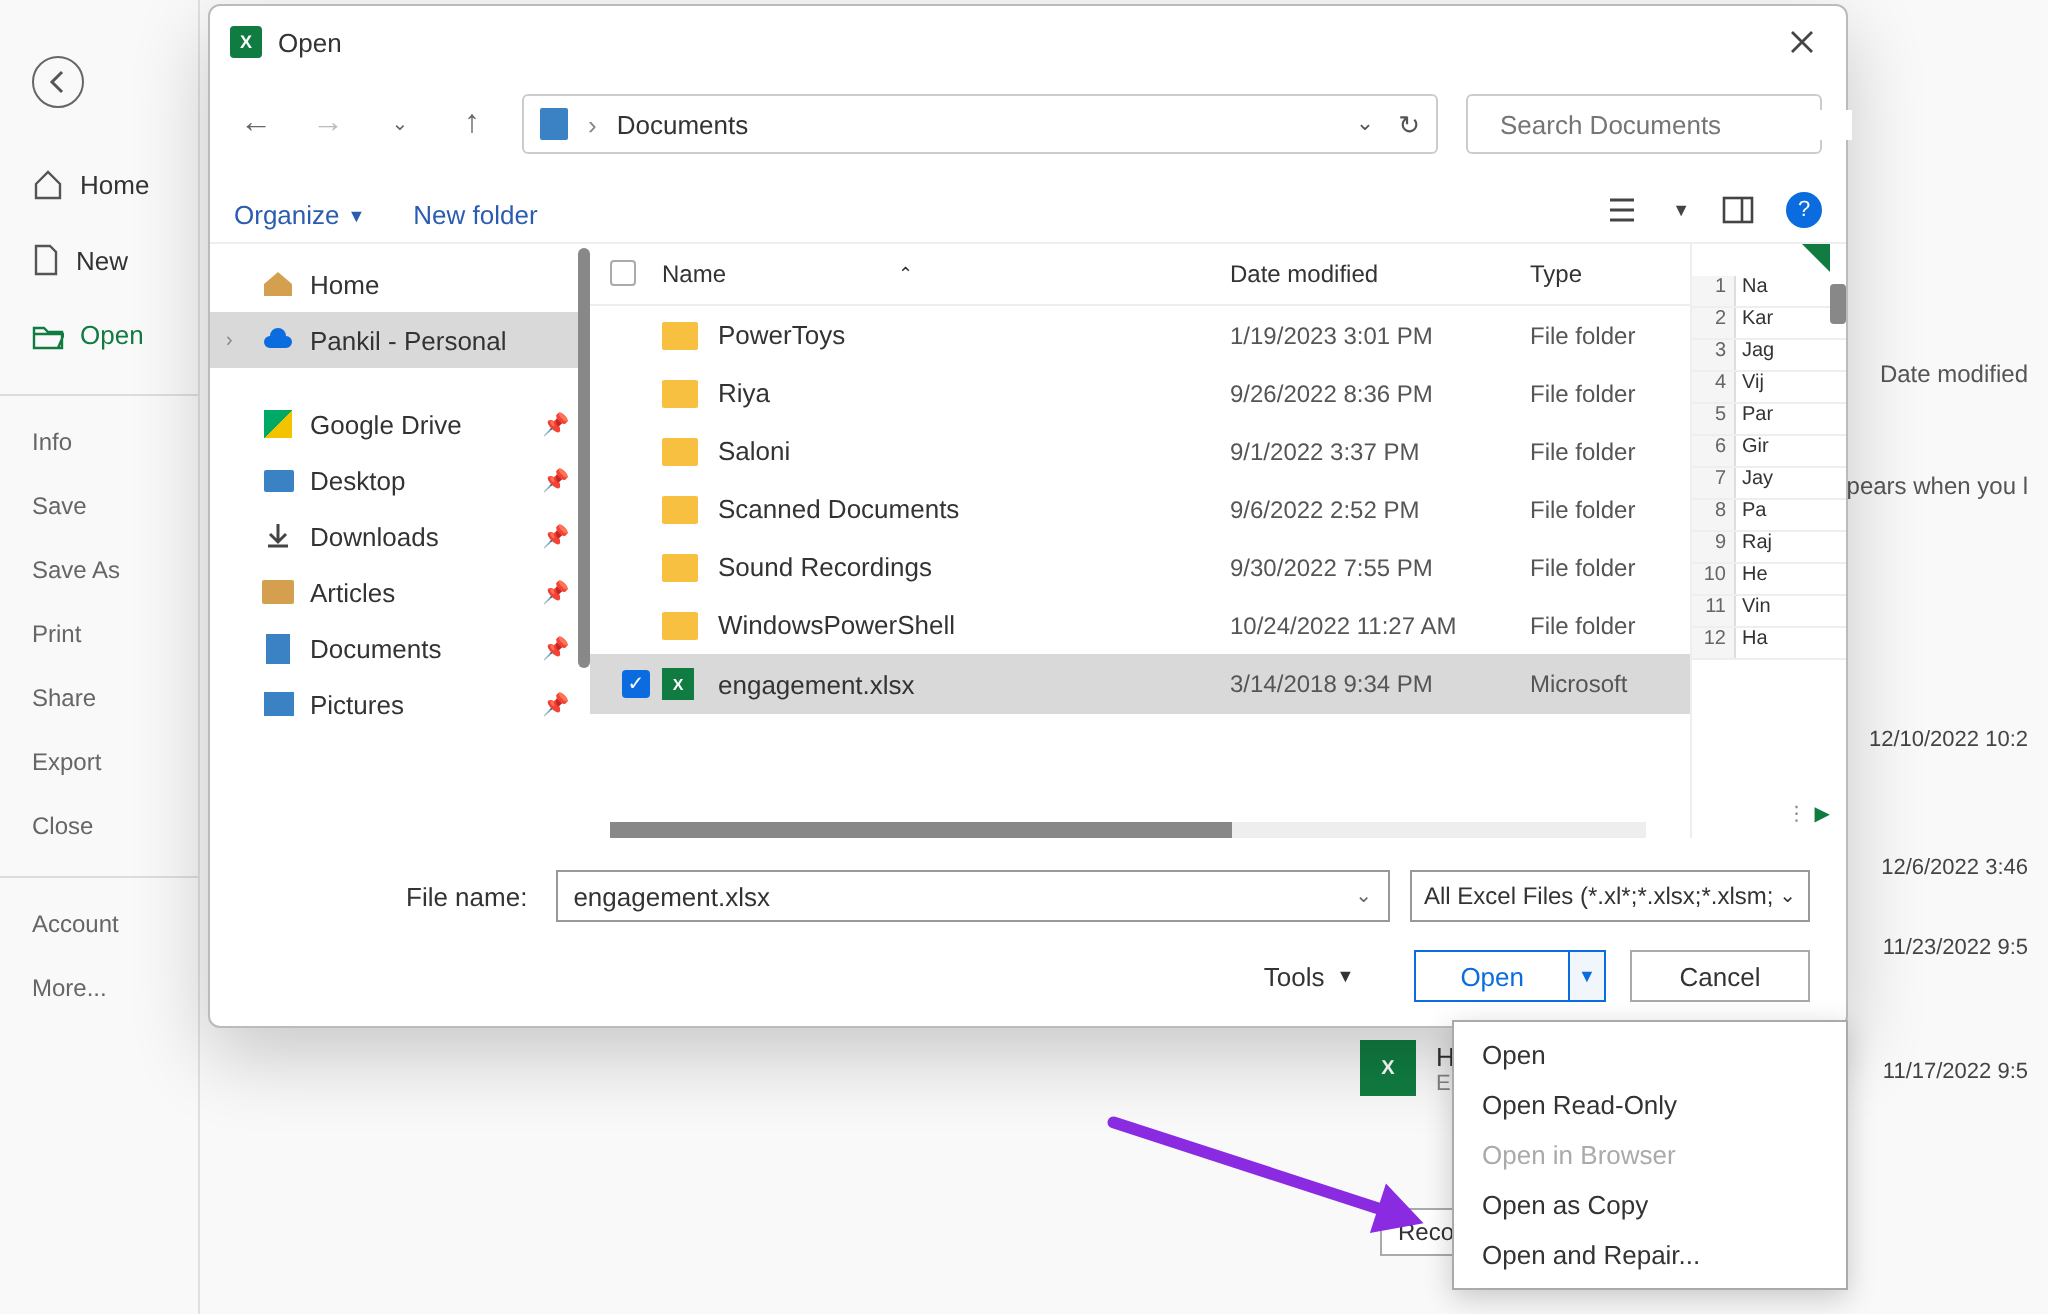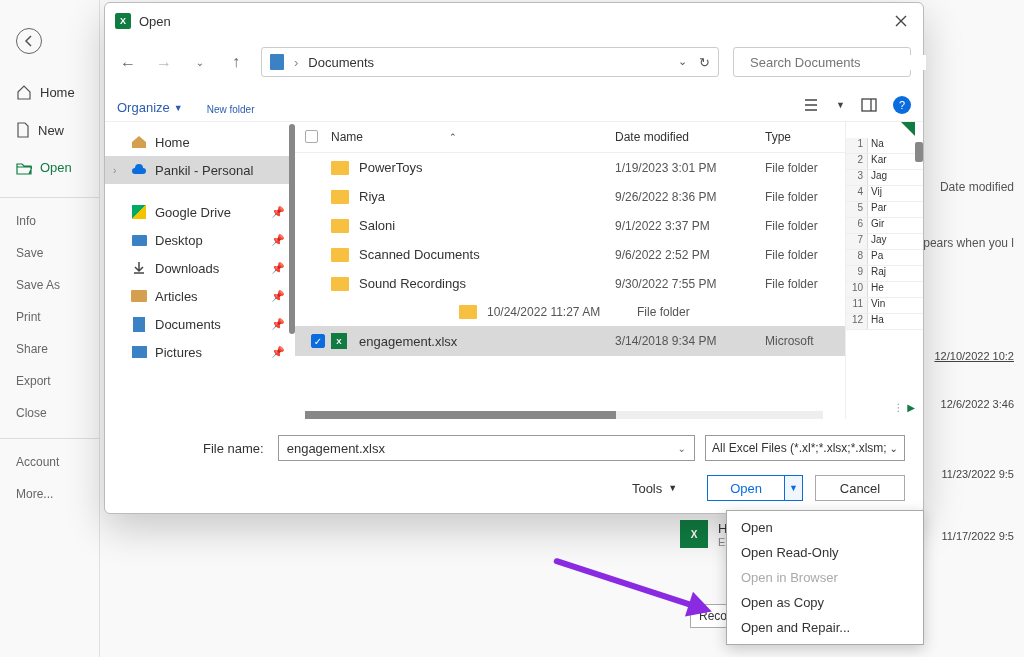--- a/index.html
+++ b/index.html
@@ -29,21 +29,21 @@
 .navbtn { width: 22px; height: 22px; display:flex; align-items:center; justify-content:center; color:#666; cursor:pointer; font-size:16px;}
 .addr { flex: 1; display: flex; align-items: center; border: 1px solid #ccc; border-radius: 3px; height: 30px; padding: 0 8px; gap:10px;}
 .addr .doc-ico { width:14px; height:16px; background:#3b82c4; border-radius:1px; }
 .addr .path { flex:1; font-size:13px; }
 .addr-right { display:flex; gap:12px; color:#555;}
 .search { width: 178px; display:flex; align-items:center; border:1px solid #ccc; border-radius:3px; height:30px; padding:0 8px; gap:8px; color:#888;}
 .search input { border:none; outline:none; font-size:13px; flex:1; }
 
 .dlg-toolbar { display:flex; align-items:flex-end; padding: 6px 12px; gap: 24px; }
 .org { color:#2a5db0; font-size:13px; display:flex; align-items:center; gap:4px; cursor:pointer;}
-.newf { color:#2a5db0; font-size:10px; cursor:pointer;}
+.newf { color:#2a5db0; font-size:13px; cursor:pointer;}
 .tb-right { margin-left:auto; display:flex; gap:14px; align-items:center; color:#444;}
 .tb-ico { width:20px; height:20px; display:flex; align-items:center; justify-content:center; cursor:pointer;}
 .help { width:18px; height:18px; background:#0a6cde; color:#fff; border-radius:50%; font-size:11px; display:flex; align-items:center; justify-content:center;}
 
 .dlg-body { flex:1; display:flex; border-top:1px solid #eee; overflow:hidden;}
 .tree { width: 190px; border-right: none; padding-top:6px; overflow:hidden; position:relative;}
 .tree-item { display:flex; align-items:center; gap:8px; padding:6px 10px 6px 20px; font-size:13px; cursor:pointer;}
 .tree-item.sel { background:#d9d9d9; }
 .tree-item .chev { width:10px; color:#888; font-size:10px; margin-left:-12px;}
 .tree-item .pin { margin-left:auto; color:#aaa; font-size:11px;}
@@ -144,22 +144,22 @@
         <div class="bg-side-sub">Close</div>
       </div>
     <div style="height:1px;background:#ddd;margin:6px 0 16px -16px;"></div>
     <div class="bg-side-sub">Account</div>
     <div class="bg-side-sub">More...</div>
   </div>
   <div class="bg-main">
     <div class="bg-hdr">Date modified</div>
     <div class="bg-hdr" style="top:236px;">pears when you l</div>
     <div id="bg-rows">
-        <div class="bg-row" style="top: 350px; text-decoration: underline;">12/10/2022 10:2</div>
-        <div class="bg-row" style="top: 398px;">12/6/2022 3:46</div>
+        <div class="bg-row" style="top: 364px;">12/10/2022 10:2</div>
+        <div class="bg-row" style="top: 428px;">12/6/2022 3:46</div>
         <div class="bg-row" style="top: 468px;">11/23/2022 9:5</div>
         <div class="bg-row" style="top: 530px;">11/17/2022 9:5</div>
       </div>
     <div class="bg-recent">
       <div class="bg-xlicon">X</div>
       <div>
         <div style="font-size:13px;">HISHAB RT</div>
         <div style="font-size:11px;color:#888;">E:</div>
       </div>
     </div>
@@ -353,20 +353,21 @@
               </div>
               <div class="name">Sound Recordings</div>
               <div class="date">9/30/2022 7:55 PM</div>
               <div class="type">File folder</div>
             </div>
             <div class="file-row">
               <div class="chk"></div>
               <div class="ico">
                 <div class="folder-ico"></div>
               </div>
+              <div class="name">WindowsPowerShell</div>
               <div class="date">10/24/2022 11:27 AM</div>
               <div class="type">File folder</div>
             </div>
             <div class="file-row sel">
               <div class="chk">
                 <div class="chkbox">✓</div>
               </div>
               <div class="ico">
                 <div class="xlsx-ico">X</div>
               </div>

